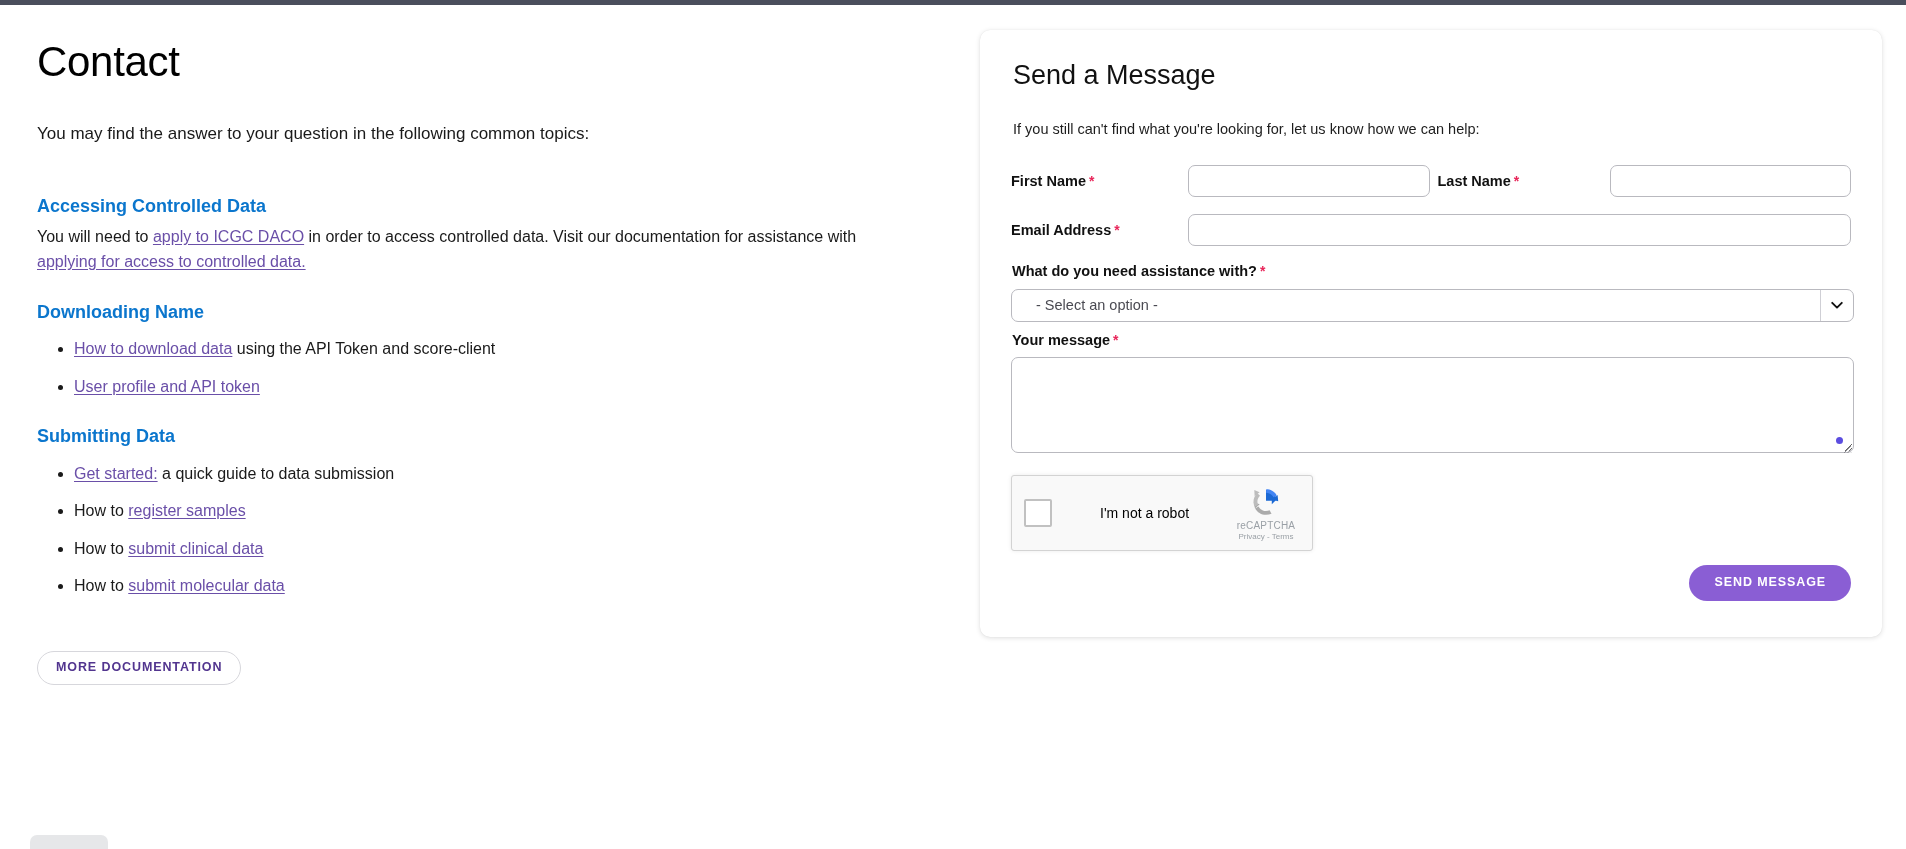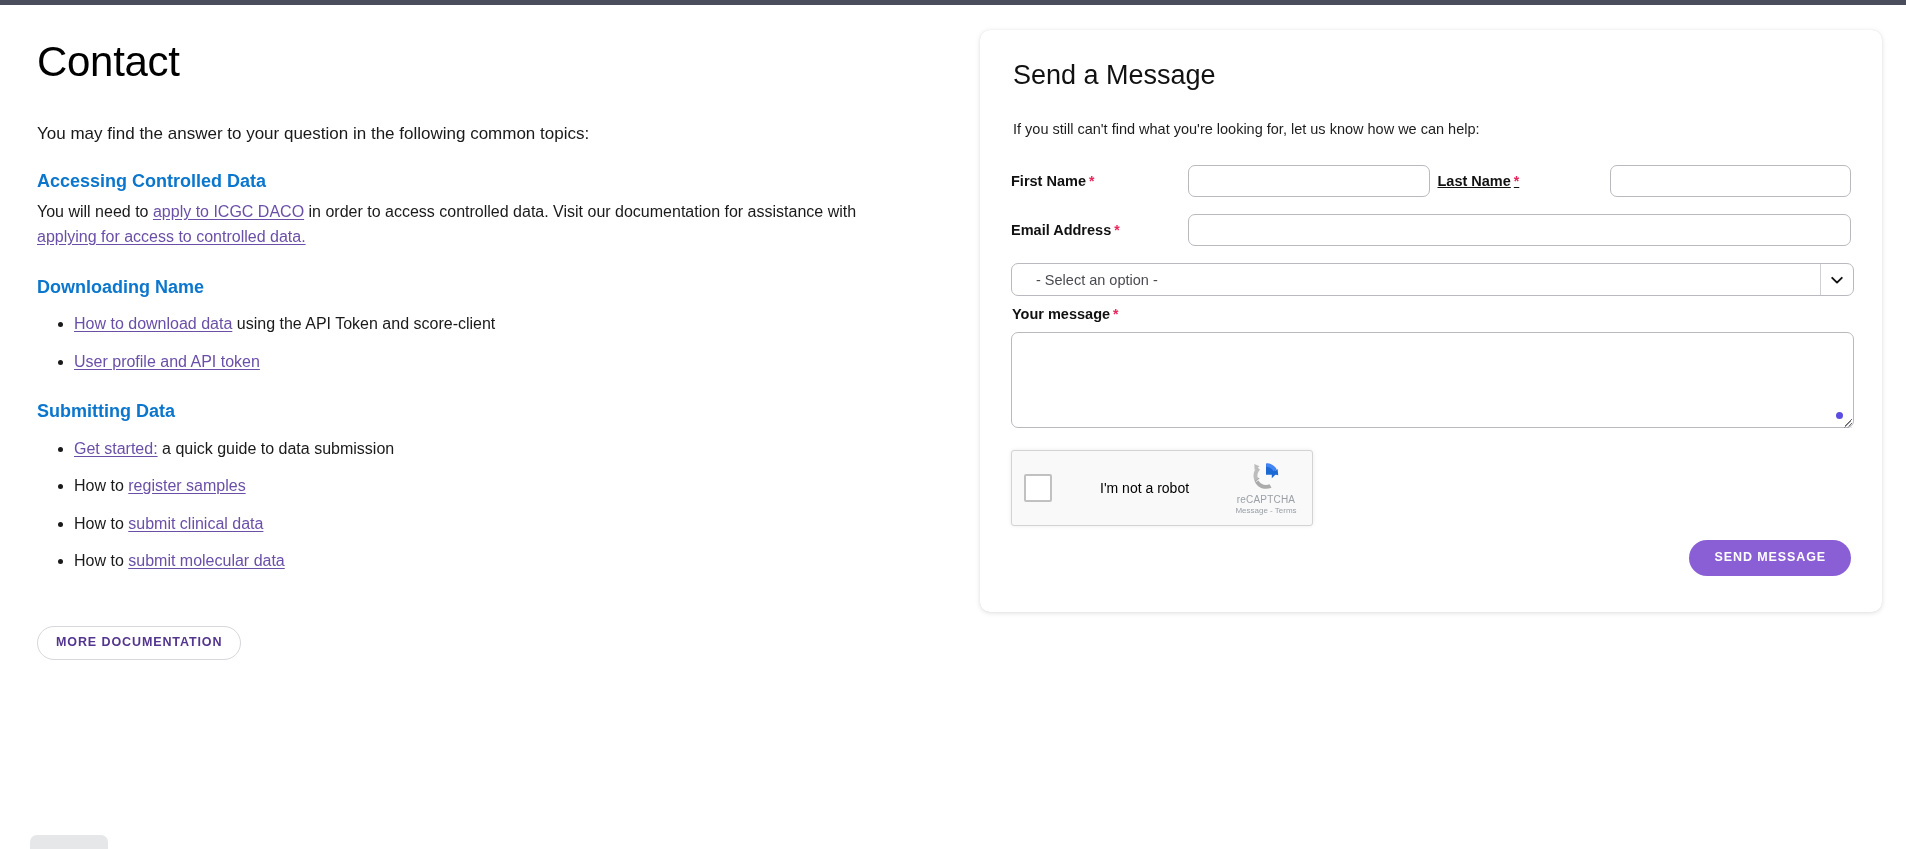--- a/index.html
+++ b/index.html
@@ -28,21 +28,21 @@
     font-size: 42px;
     font-weight: 400;
     color: #000000;
     margin: 0 0 38px 0;
     letter-spacing: -0.3px;
     line-height: 1.05;
   }
   .intro {
     font-size: 17px;
     color: #1a1a1a;
-    margin: 0 0 23px 0;
+    margin: 0 0 48px 0;
     line-height: 1.45;
   }
   .topic-block { margin-bottom: 26px; }
   .topic-heading {
     font-size: 18px;
     font-weight: bold;
     color: #0b76cd;
     margin: 0 0 7px 0;
     line-height: 1.3;
   }
@@ -116,21 +116,21 @@
   }
   .field-label {
     font-size: 14.5px;
     font-weight: bold;
     color: #111;
     white-space: nowrap;
     line-height: 1.2;
   }
   .req { color:#e8265a; font-weight:bold; margin-left:3px; font-size:14px;}
   .lbl-first { width: 178px; }
-  .lbl-last  { width: 180px; padding-left: 7px; text-decoration: underline; }
+  .lbl-last  { width: 180px; padding-left: 7px; }
   .txt-input {
     height: 32px;
     border: 1px solid #b9b9bf;
     border-radius: 7px;
     background: #ffffff;
     outline: none;
     font-size: 14px;
     padding: 0 10px;
     font-family: "Liberation Sans", sans-serif;
     color:#222;
@@ -319,20 +319,21 @@
       <label class="field-label lbl-last"><span>Last Name</span><span class="req">*</span></label>
       <input class="txt-input in-last" type="text" placeholder="" style="">
     </div>
 
     <div class="field-row row-email">
       <label class="field-label lbl-email"><span>Email Address</span><span class="req">*</span></label>
       <input class="txt-input in-email" type="email" placeholder="" style="">
     </div>
 
     <div>
+      <div class="block-label"><span>What do you need assistance with?</span><span class="req">*</span></div>
       <div class="select-wrap">
         <select class="form-select">
           <option>- Select an option -</option>
         </select>
         <span class="select-divider"></span>
         <span class="select-caret">
           <svg width="14" height="14" viewBox="0 0 14 14" aria-hidden="true">
               <path d="M2.2 4.8 L7 9.6 L11.8 4.8" fill="none" stroke="#111" stroke-width="1.9" stroke-linecap="round" stroke-linejoin="round"></path>
             </svg>
         </span>
@@ -359,21 +360,21 @@
         <svg class="rc-logo" width="32" height="32" viewBox="0 0 32 32" aria-hidden="true">
           <path d="M16 4 a12 12 0 0 1 10.4 6 l-4.6 0 l0 -3.4 l5.8 5.8 l-5.8 5.8 l0 -3.4 l-5.8 0 z" fill="#1c69d4" transform="translate(0,0)"></path>
           <path d="M16.2 3.2 c4.6 0 8.6 2.4 10.6 6.2 l-3.4 1.8 c-1.5 -2.7 -4.3 -4.4 -7.3 -4.4 z" fill="#4285f4"></path>
           <path d="M27.6 9.0 l0.6 6.3 l-6.1 -1.6 z" fill="#1c69d4"></path>
           <path d="M16 28.8 c-4.7 0 -8.8 -2.6 -10.9 -6.4 l3.4 -1.9 c1.5 2.8 4.4 4.6 7.5 4.6 c1.3 0 2.5 -0.3 3.6 -0.8 l1.9 3.5 c-1.7 0.7 -3.5 1.0 -5.5 1.0 z" fill="#ababab"></path>
           <path d="M5.0 22.5 l-1.3 -6.2 l6.0 2.0 z" fill="#ababab"></path>
           <path d="M4.6 20.6 c-0.7 -1.5 -1.1 -3.1 -1.1 -4.9 c0 -3.4 1.4 -6.5 3.7 -8.7 l2.8 2.7 c-1.6 1.6 -2.6 3.7 -2.6 6.0 c0 1.2 0.3 2.4 0.8 3.4 z" fill="#bdbdbd"></path>
           <path d="M9.6 6.2 l-5.0 3.8 l-0.3 -6.0 z" fill="#bdbdbd"></path>
         </svg>
         <div class="rc-name">reCAPTCHA</div>
-        <div class="rc-legal">Message - Terms</div>
+        <div class="rc-legal">Privacy - Terms</div>
       </div>
     </div>
 
     <div class="send-row">
       <button class="send-btn">SEND MESSAGE</button>
     </div>
   </div>
 
   <div class="bottom-widget"></div>
 </div>

